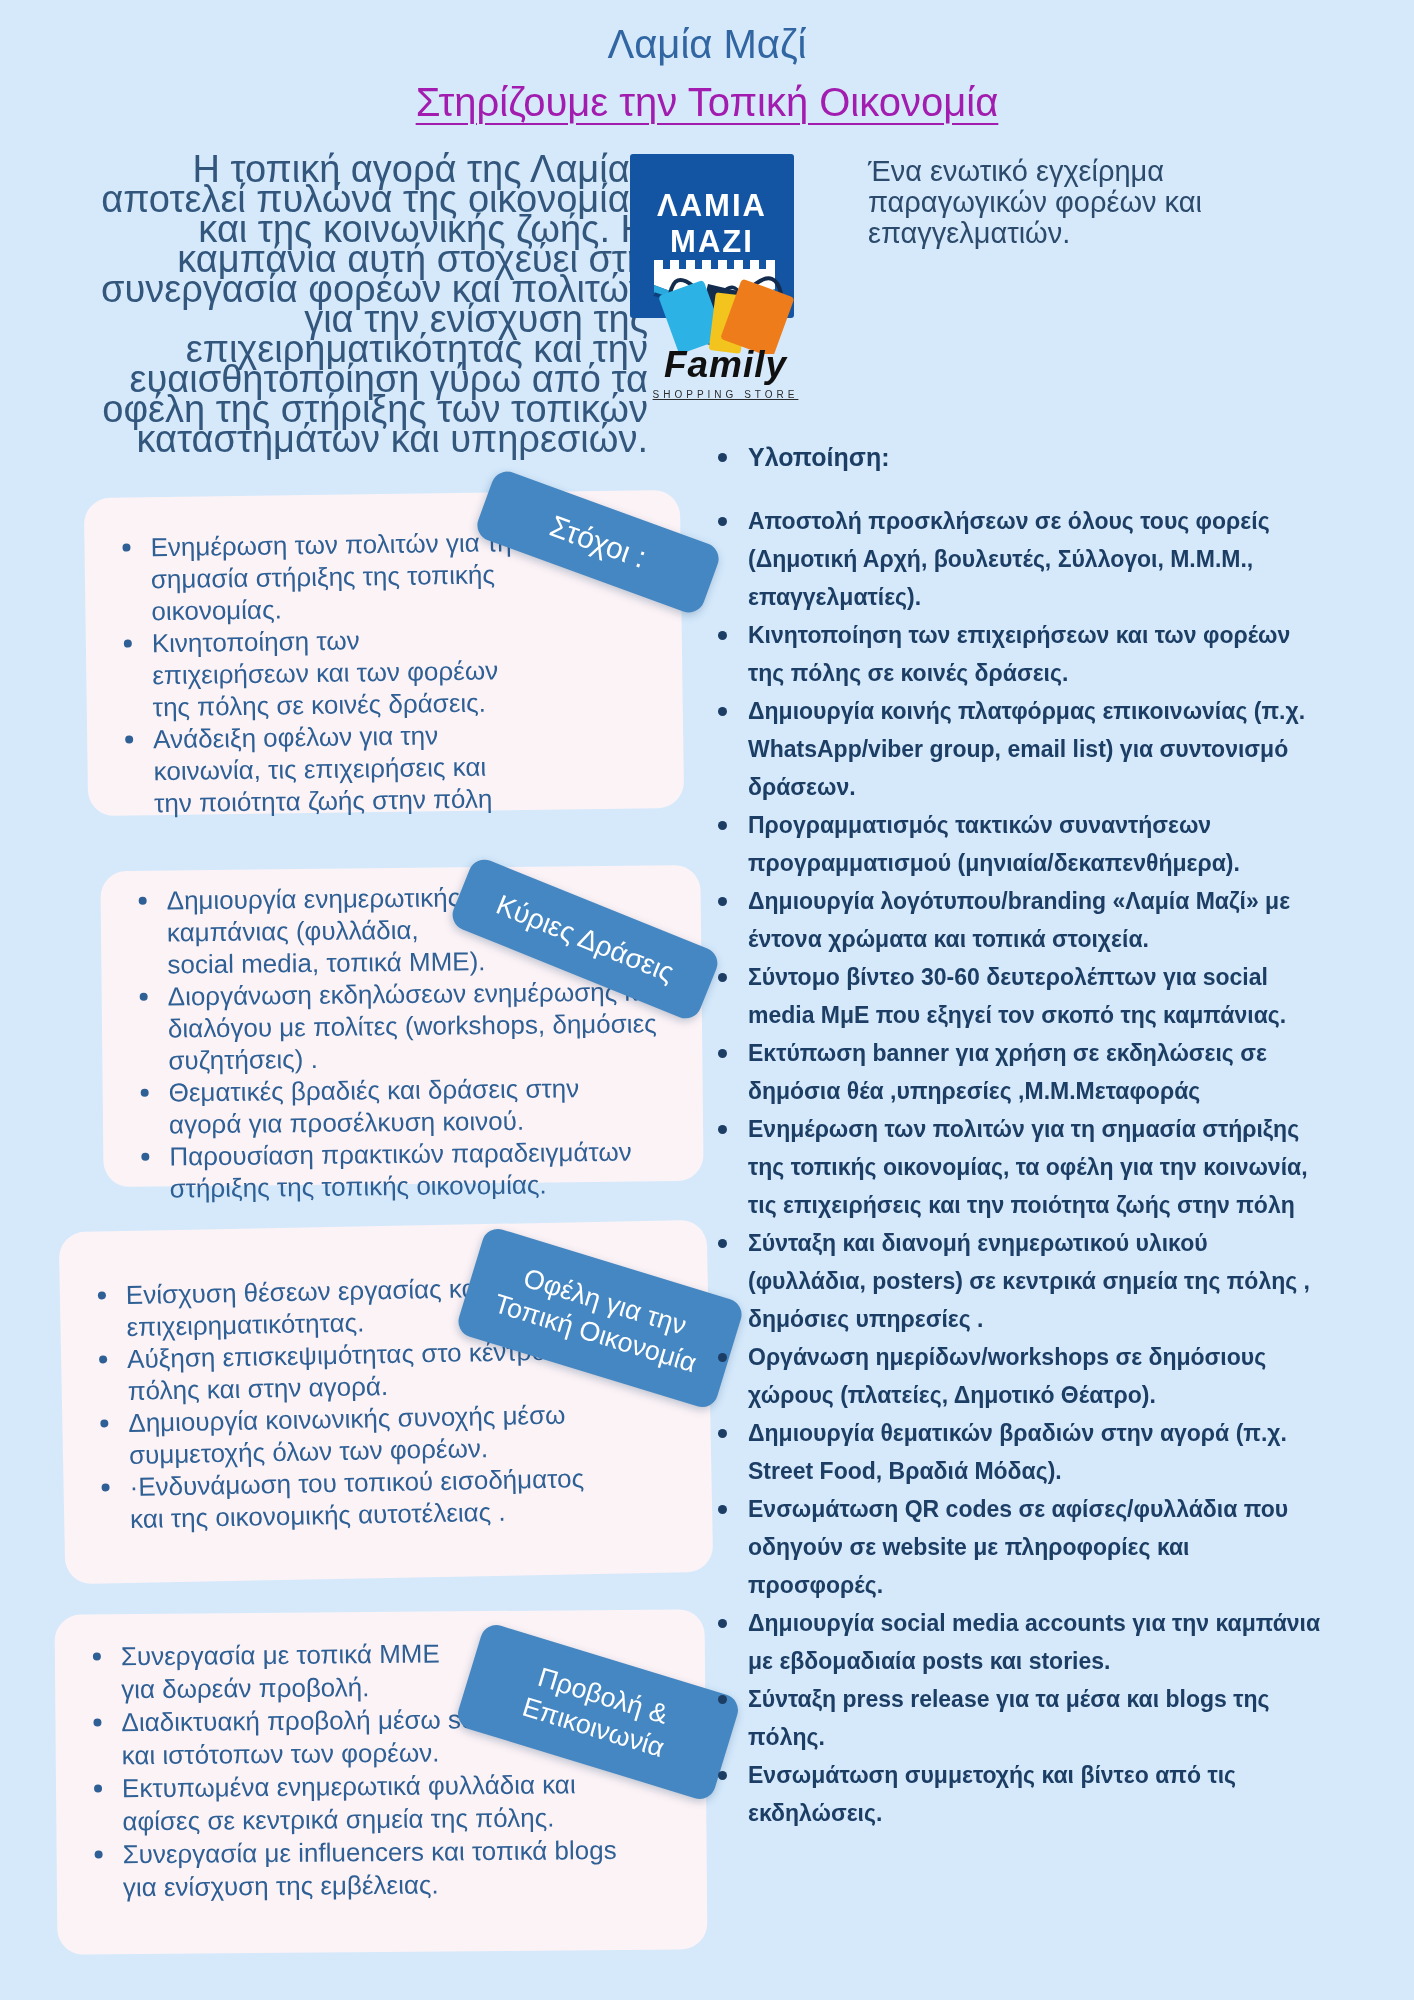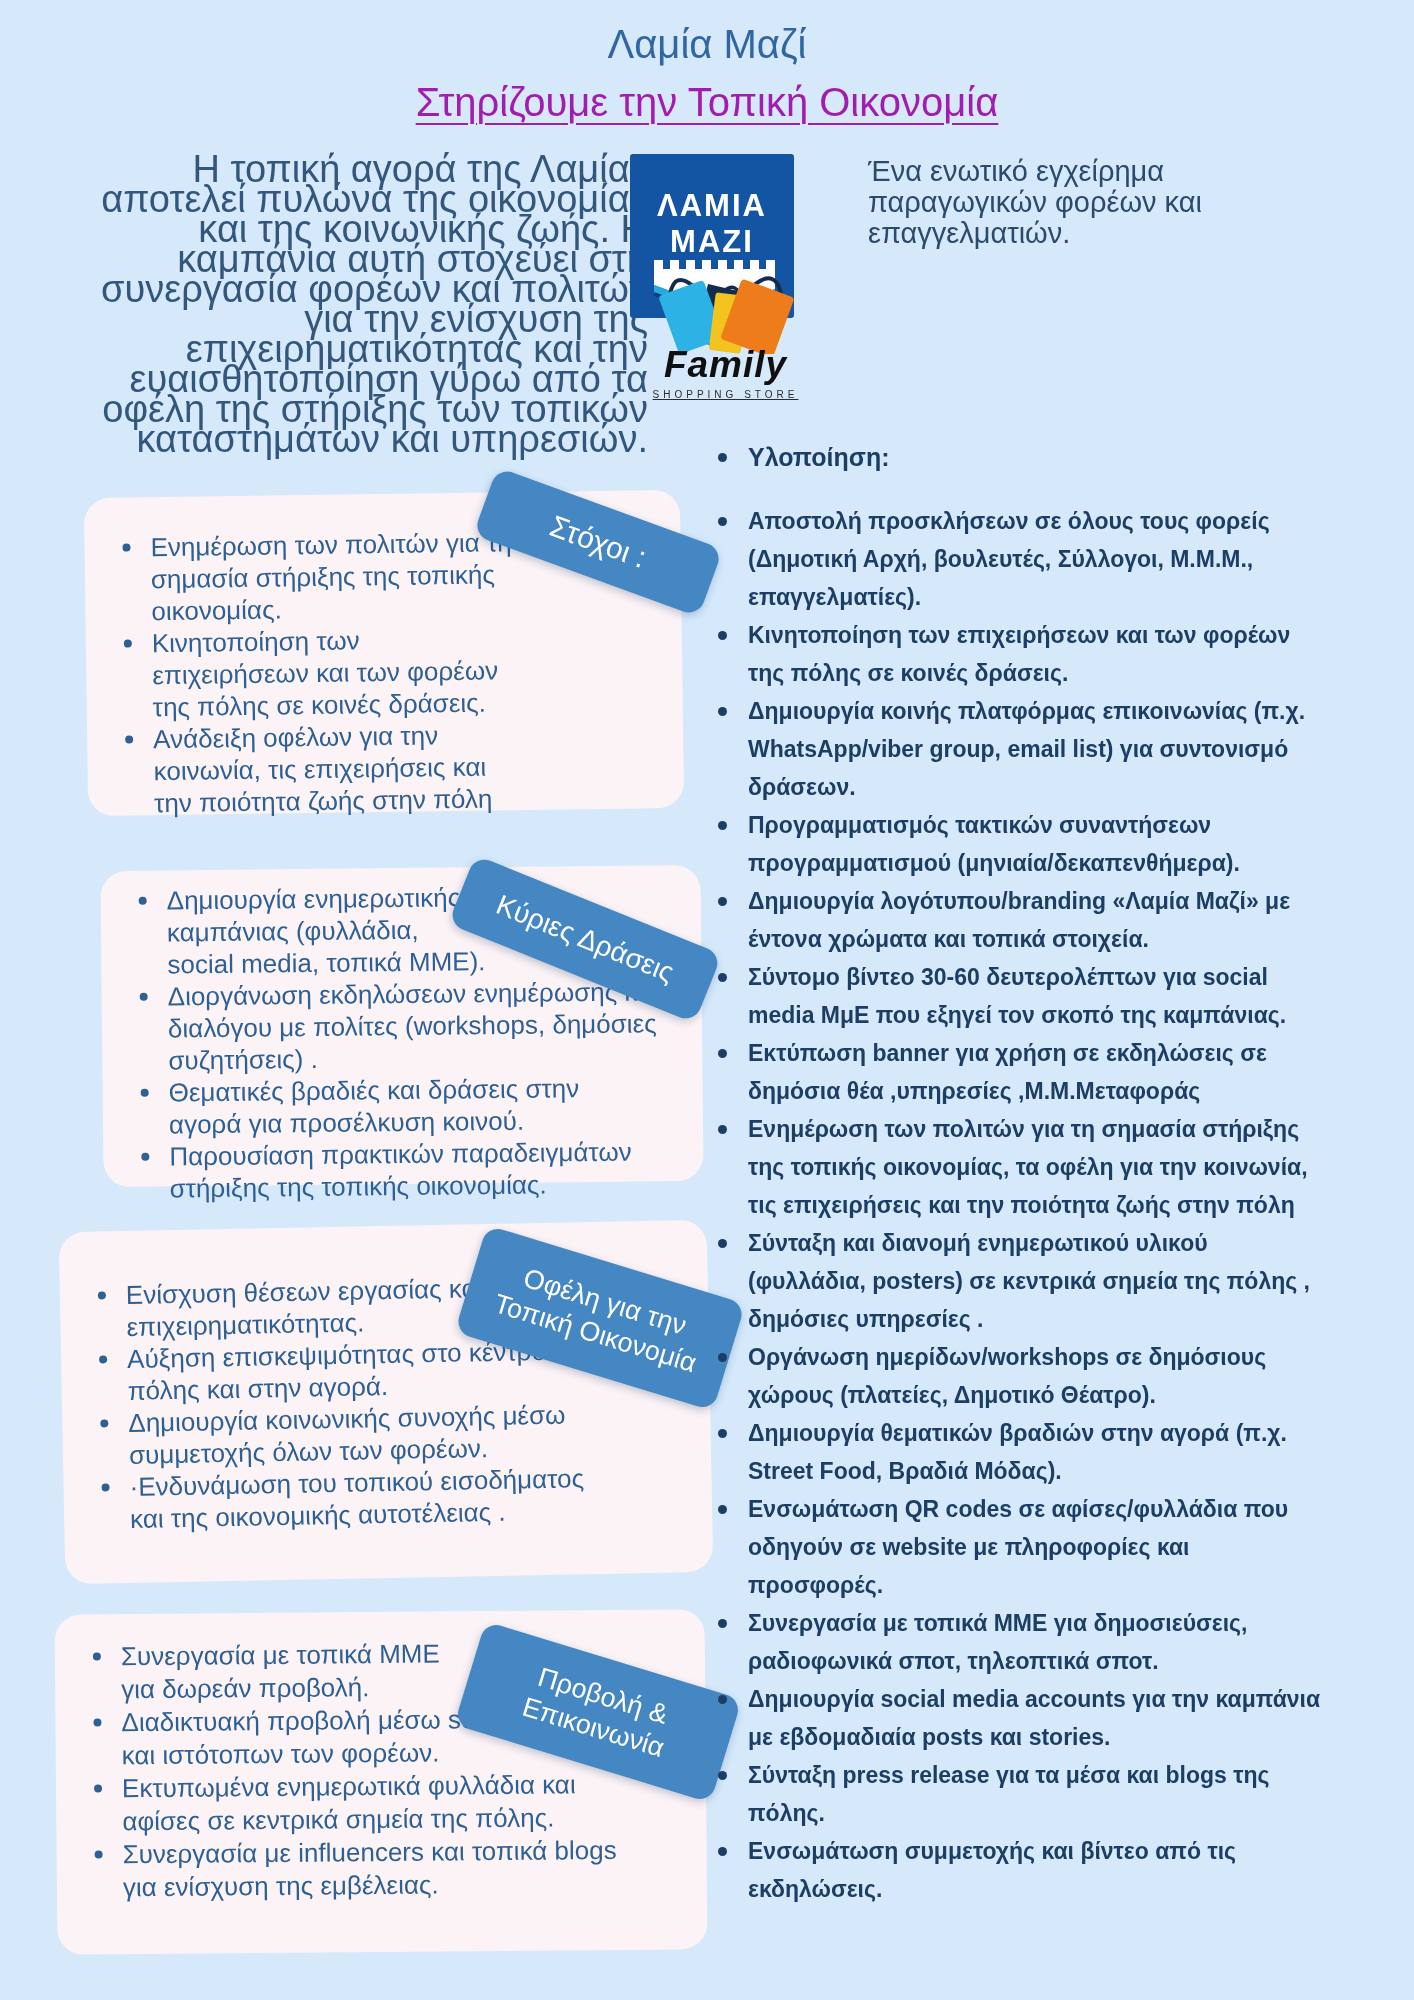--- a/index.html
+++ b/index.html
@@ -227,22 +227,20 @@
     <div class="row impl-item">Σύνταξη και διανομή ενημερωτικού υλικού
 (φυλλάδια, posters)  σε κεντρικά σημεία της πόλης ,
 δημόσιες υπηρεσίες .</div>
     <div class="row impl-item">Οργάνωση ημερίδων/workshops σε δημόσιους
 χώρους (πλατείες, Δημοτικό Θέατρο).</div>
     <div class="row impl-item">Δημιουργία θεματικών βραδιών στην αγορά (π.χ.
 Street Food, Βραδιά Μόδας).</div>
     <div class="row impl-item">Ενσωμάτωση QR codes σε αφίσες/φυλλάδια που
 οδηγούν σε website με πληροφορίες και
 προσφορές.</div>
-    <div class="row impl-item">Συνεργασία με τοπικά ΜΜΕ για δημοσιεύσεις,
-ραδιοφωνικά σποτ, τηλεοπτικά σποτ.</div>
     <div class="row impl-item">Δημιουργία social media accounts για την καμπάνια
 με εβδομαδιαία posts και stories.</div>
     <div class="row impl-item">Σύνταξη press release για τα μέσα και blogs της
 πόλης.</div>
     <div class="row impl-item">Ενσωμάτωση συμμετοχής και βίντεο από τις
 εκδηλώσεις.</div>
   </div>
 
 </div>
 

